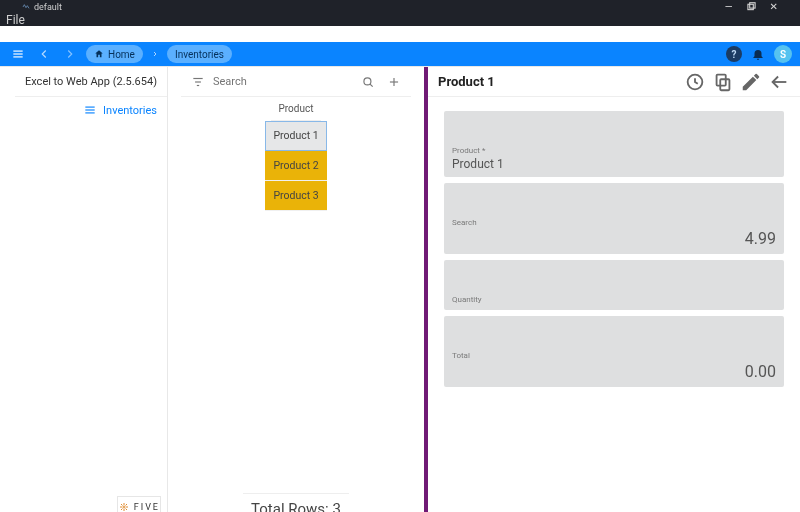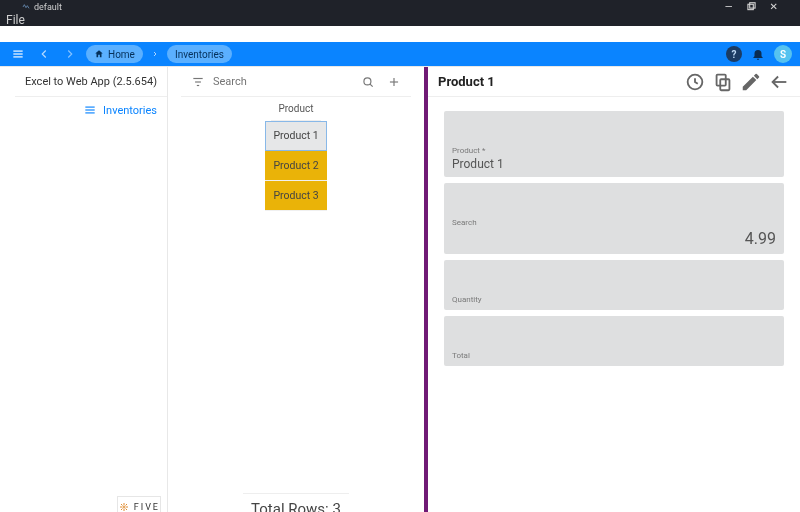--- a/index.html
+++ b/index.html
@@ -218,19 +218,20 @@
       </div>
       <div class="field">
         <span class="flabel">Search</span>
         <div class="fval-right">4.99</div>
       </div>
       <div class="field">
         <span class="flabel">Quantity</span>
       </div>
       <div class="field">
         <span class="flabel">Total</span>
+        <div class="fval-right">0.00</div>
       </div>
     </div>
   </div>
 
 </div>
 
 <div class="bottombar"></div>
 
 </body></html>

